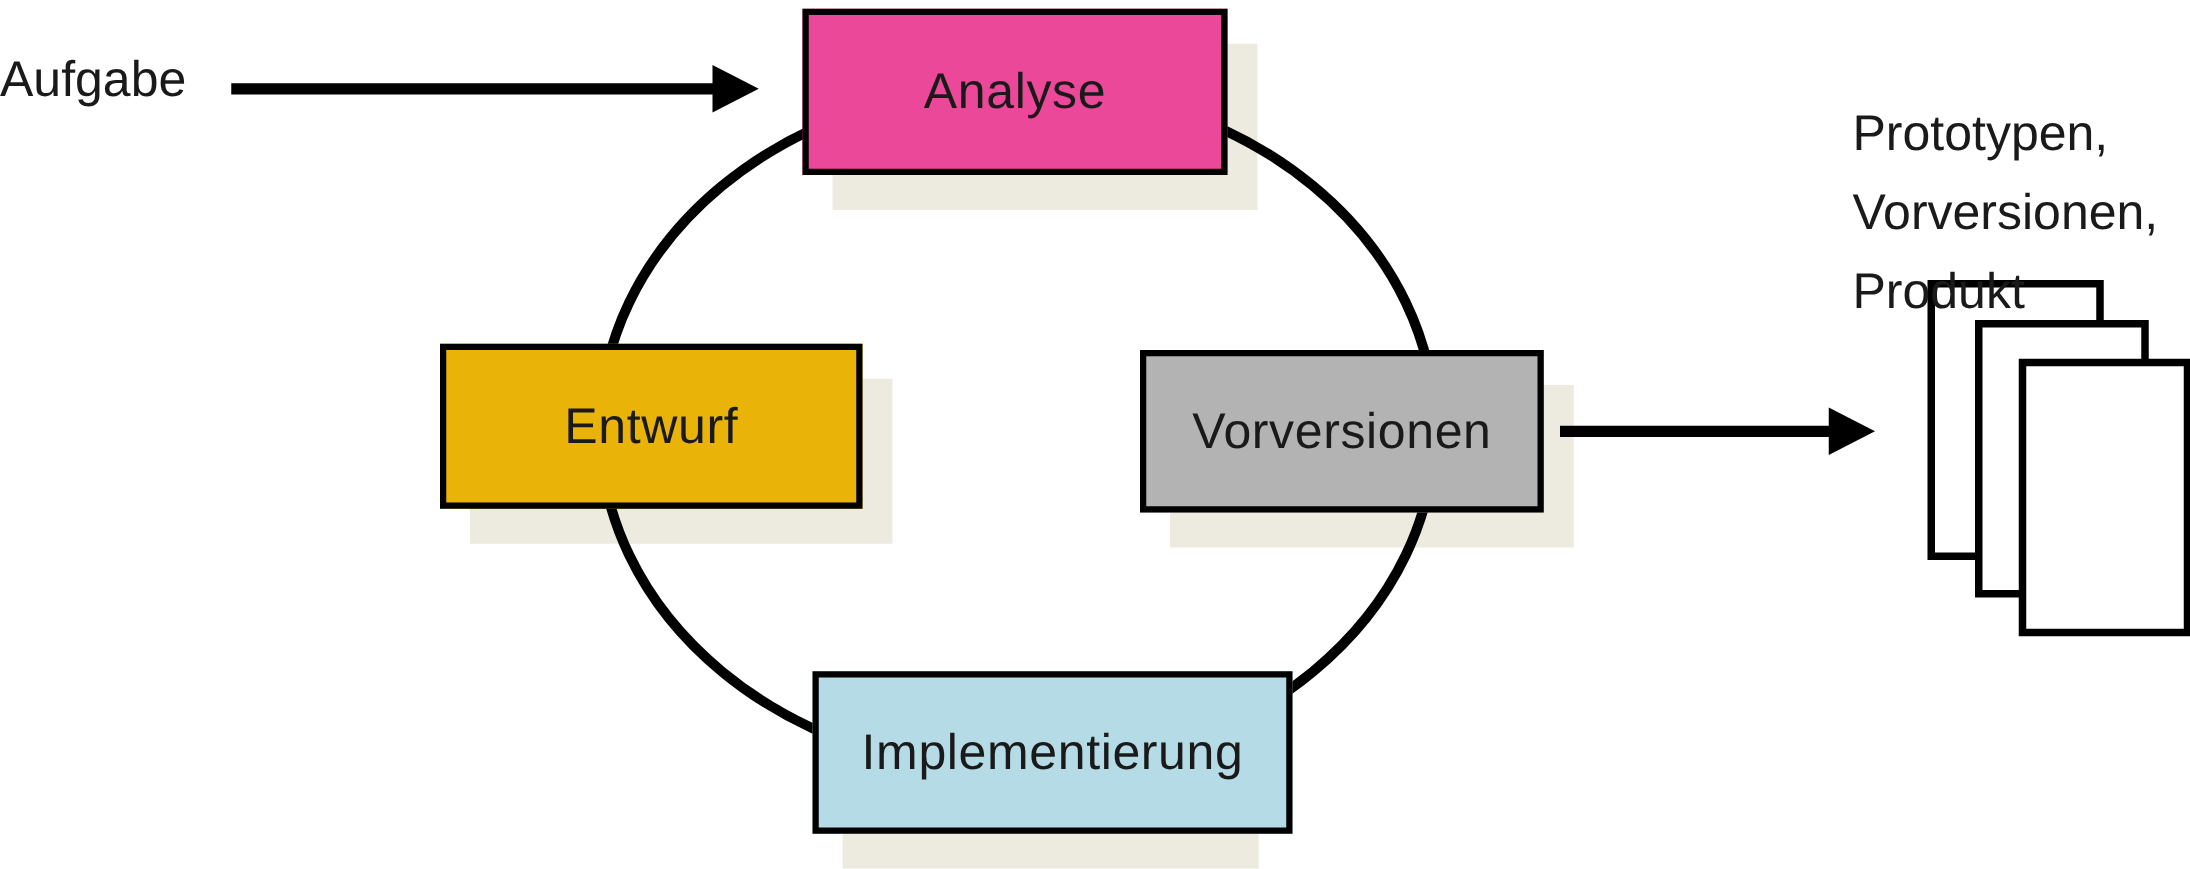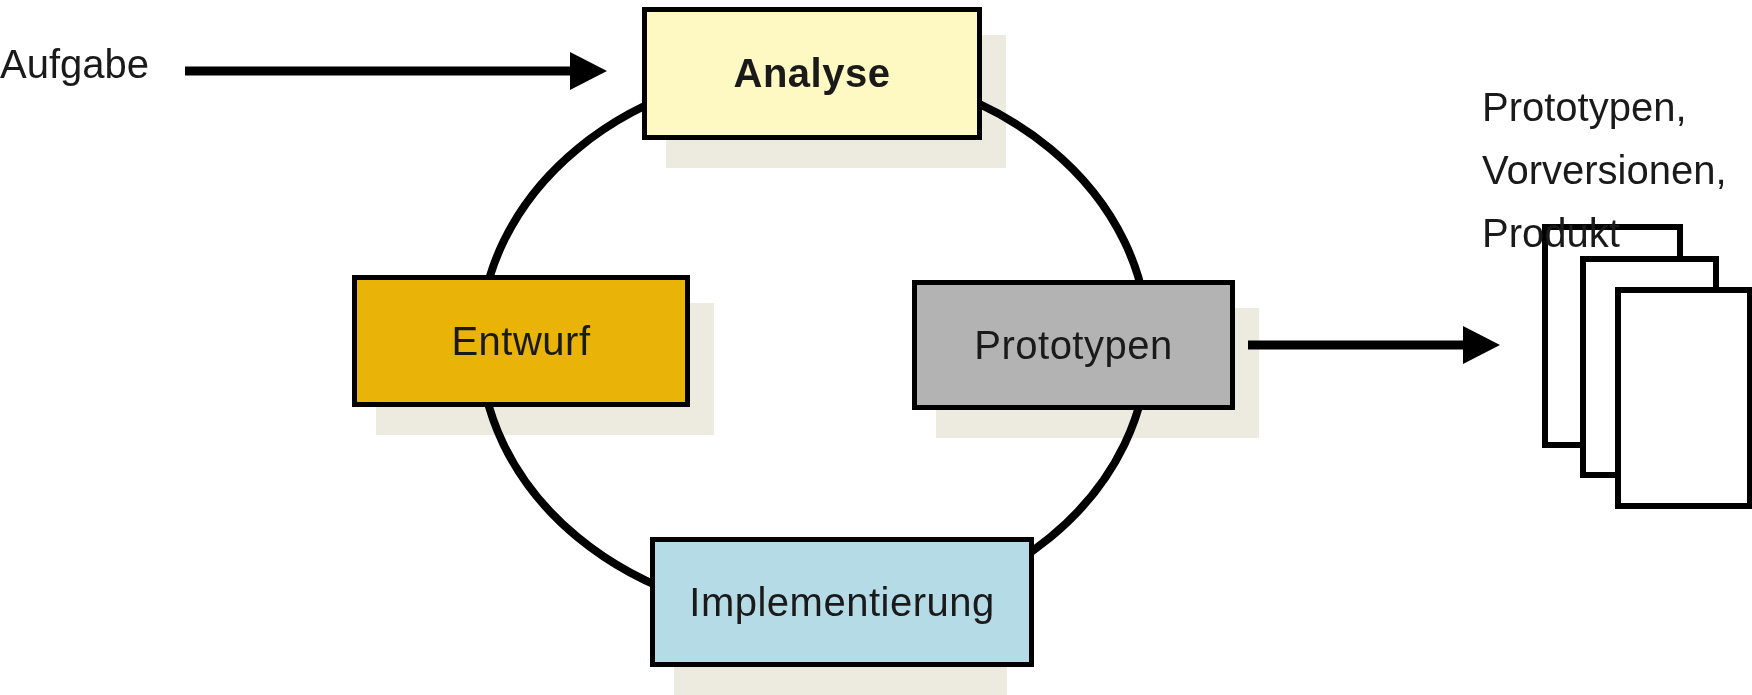--- a/index.html
+++ b/index.html
@@ -26,21 +26,21 @@
     position: absolute;
     box-sizing: border-box;
     border: 5px solid #000000;
     display: flex;
     align-items: center;
     justify-content: center;
     font-size: 40px;
     letter-spacing: 0.5px;
     z-index: 2;
   }
-  .node-analyse         { left: 642px; top: 7px;   width: 340px; height: 133px; background: #fef9c3; font-weight: bold; }
+  .node-analyse         { left: 642px; top: 7px;   width: 340px; height: 133px; background: #ec4899; }
   .node-entwurf         { left: 352px; top: 275px; width: 338px; height: 132px; background: #eab308; }
   .node-validierung     { left: 912px; top: 280px; width: 323px; height: 130px; background: #b3b3b3; }
   .node-implementierung { left: 650px; top: 537px; width: 384px; height: 130px; background: #b5dbe6; }
   .free-label {
     position: absolute;
     font-size: 40px;
     line-height: 48px;
     white-space: pre-line;
     z-index: 2;
   }
@@ -82,21 +82,21 @@
 
   <div class="node-box node-analyse">
     <span>Analyse</span>
   </div>
 
   <div class="node-box node-entwurf">
     <span>Entwurf</span>
   </div>
 
   <div class="node-box node-validierung">
-    <span>Prototypen</span>
+    <span>Vorversionen</span>
   </div>
 
   <div class="node-box node-implementierung">
     <span>Implementierung</span>
   </div>
 
   <div class="free-label label-input">Aufgabe</div>
 
   <div class="free-label label-output">Prototypen,
 Vorversionen,

